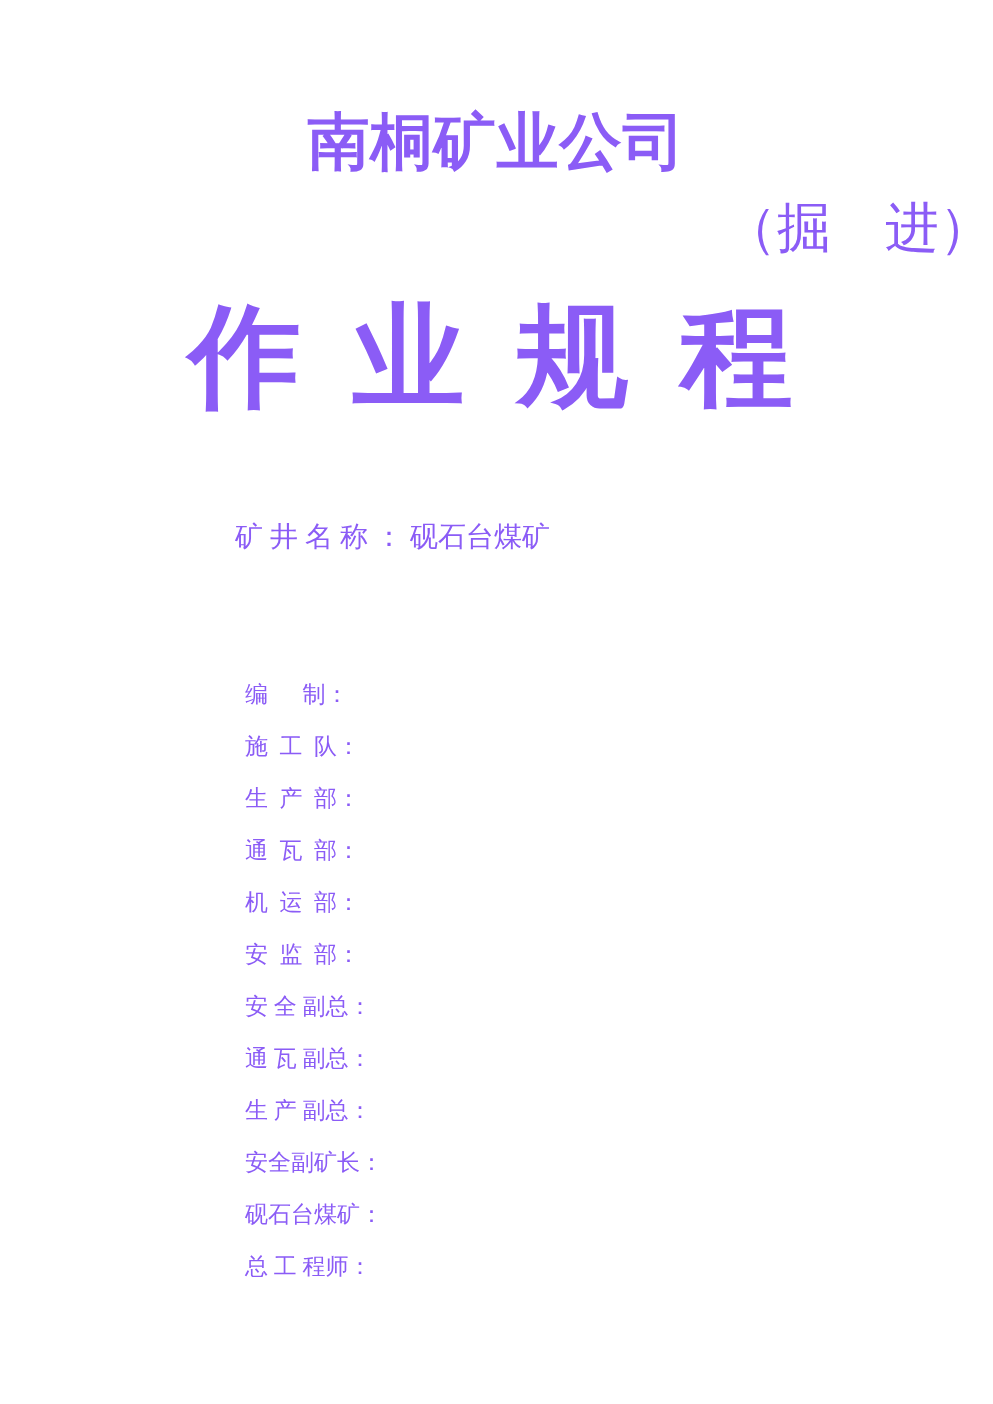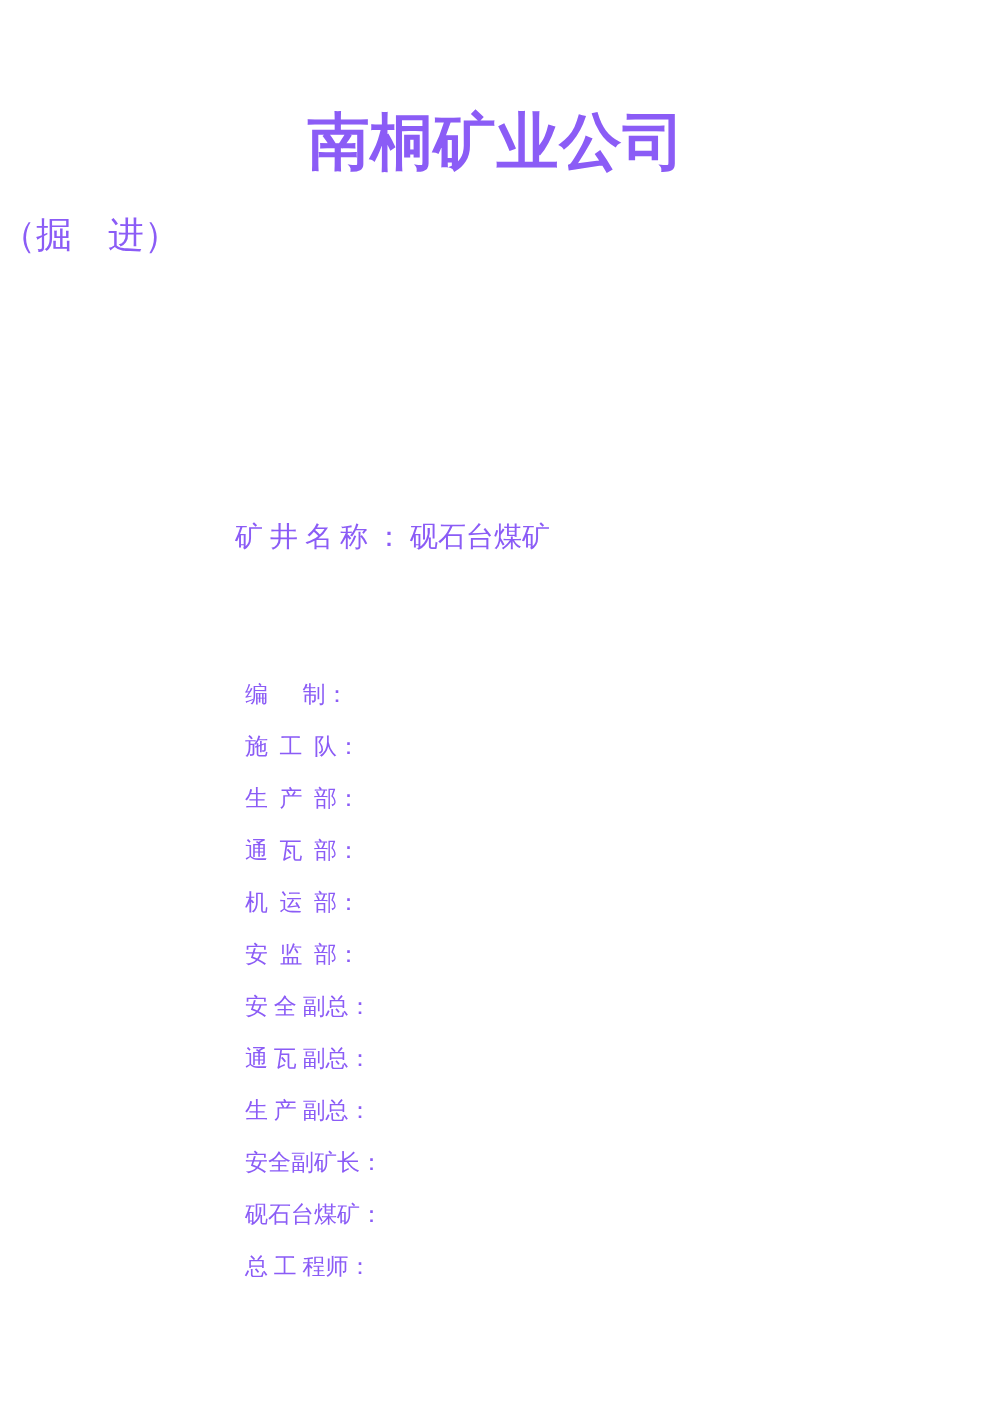--- a/index.html
+++ b/index.html
@@ -25,26 +25,26 @@
     text-align: center;
     font-family: "Liberation Sans", sans-serif;
     font-weight: bold;
     font-size: 62px;
     line-height: 72px;
     white-space: pre;
     letter-spacing: 1px;
   }
   .doc-subtitle {
     position: absolute;
-    top: 210px;
+    top: 203px;
     left: 0;
     width: 100%;
-    text-align: left;
+    text-align: right;
     font-family: "Liberation Serif", serif;
-    font-size: 36px;
+    font-size: 54px;
     line-height: 50px;
     white-space: pre;
   }
   .doc-main-title {
     position: absolute;
     top: 294px;
     left: 0;
     width: 100%;
     text-align: center;
     font-family: "Liberation Serif", serif;
@@ -83,20 +83,21 @@
 </style>
 </head>
 <body>
 
 <div class="page">
 
   <div class="company-title">南桐矿业公司</div>
 
   <div class="doc-subtitle">（掘　进）</div>
 
+  <div class="doc-main-title">作 业 规 程</div>
 
   <div class="info-line mine-name-line">矿 井 名 称 ： 砚石台煤矿</div>
 
 
   <div class="signature-list">
       <div class="sig-line">编      制：</div>
       <div class="sig-line">施  工  队：</div>
       <div class="sig-line">生  产  部：</div>
       <div class="sig-line">通  瓦  部：</div>
       <div class="sig-line">机  运  部：</div>

